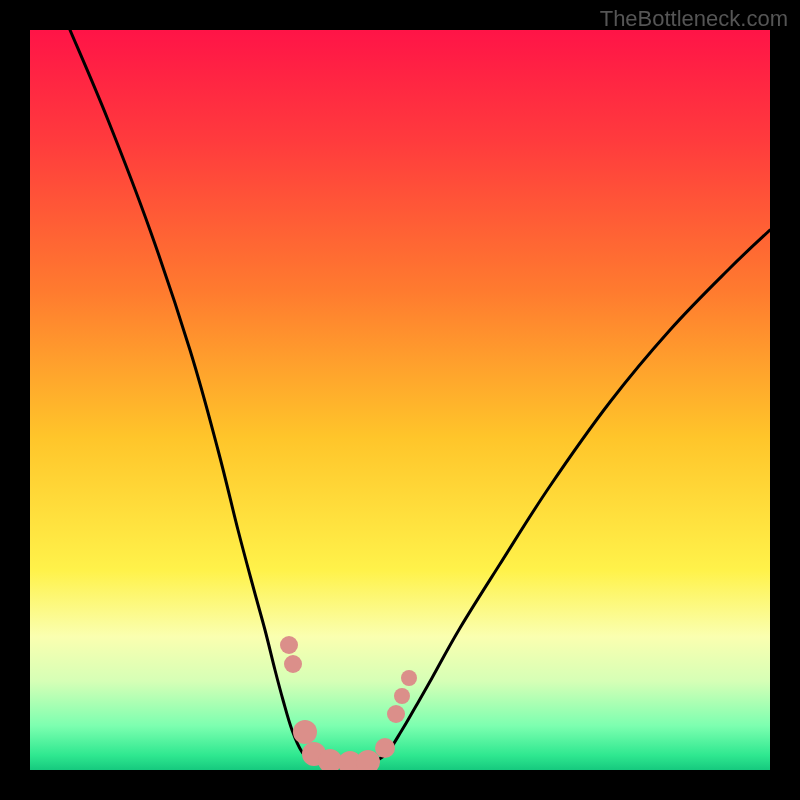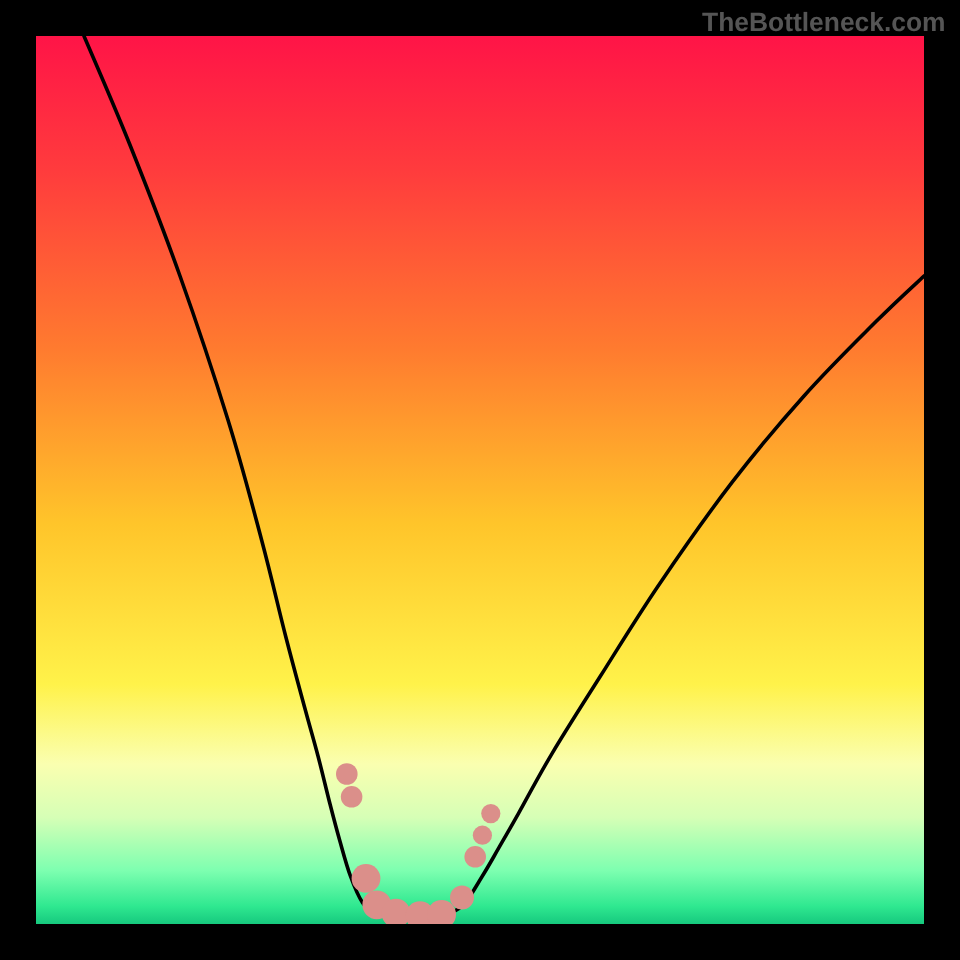--- a/index.html
+++ b/index.html
@@ -9,21 +9,21 @@
     height: 800px;
     background: #000;
     position: relative;
   }
   .watermark {
     position: absolute;
     top: 6px;
     right: 12px;
     font-family: Arial, Helvetica, sans-serif;
     font-size: 22px;
-    font-weight: 700;
+    font-weight: 400;
     color: #555;
     letter-spacing: 0px;
     z-index: 10;
   }
   .plot-wrap {
     position: absolute;
     left: 30px;
     top: 30px;
     width: 740px;
     height: 740px;

